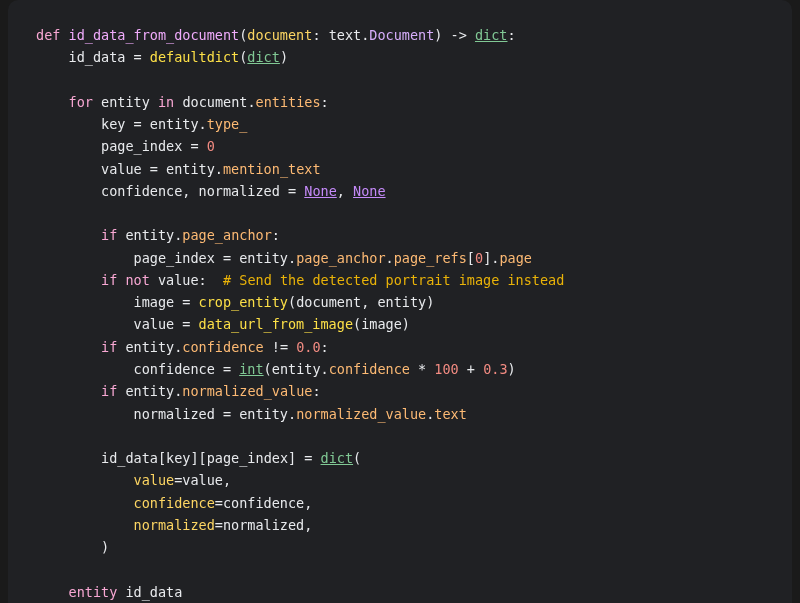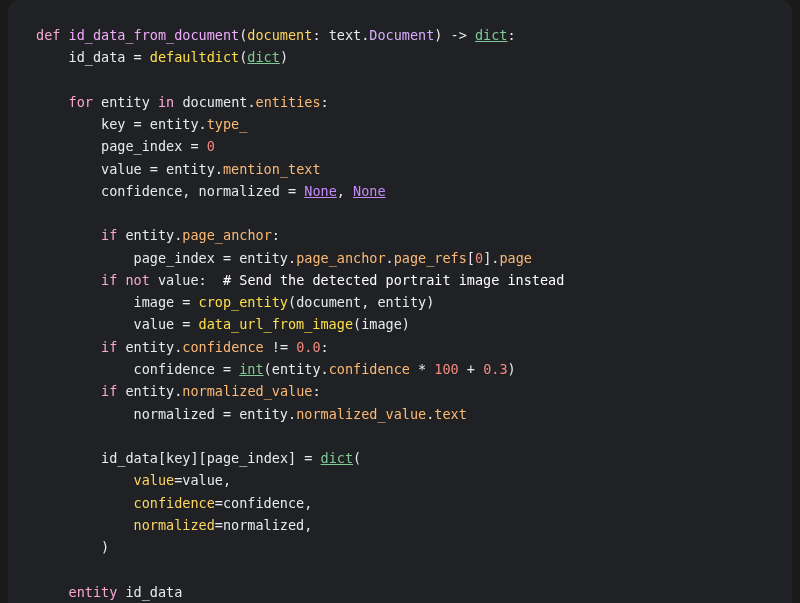--- a/index.html
+++ b/index.html
@@ -27,21 +27,21 @@
     .kw { color: #f9a8d4; }       
     .fn { color: #f0abfc; margin-top: 38px; }       
     .builtin { color: #81c995; text-decoration: underline; }  
     .param { color: #fdd663; }    
     .type { color: #d7aefb; }     
     .var { color: #e8eaed; }      
     .punc { color: #e8eaed; }     
     .num { color: #f28b82; }      
     .none { color: #c58af9; text-decoration: underline; }     
     .op { color: #e8eaed; }
-    .comment { color: #ffffff; }  
+    .comment { color: #eab308; }  
     .attr { color: #fdba74; }
     .call { color: #fde047; }
   </style>
 </head>
 <body>
 
 <div class="code-container"><code id="code-target"><span class="kw">def </span><span class="fn">id_data_from_document</span><span class="punc">(</span><span class="param">document</span><span class="punc">: </span><span class="var">text</span><span class="punc">.</span><span class="type">Document</span><span class="punc">) -&gt; </span><span class="builtin">dict</span><span class="punc">:</span>
     <span class="var">id_data</span><span class="op"> = </span><span class="call">defaultdict</span><span class="punc">(</span><span class="builtin">dict</span><span class="punc">)</span>
 
     <span class="kw">for</span> <span class="var">entity</span> <span class="kw">in</span> <span class="var">document</span><span class="punc">.</span><span class="attr">entities</span><span class="punc">:</span>

